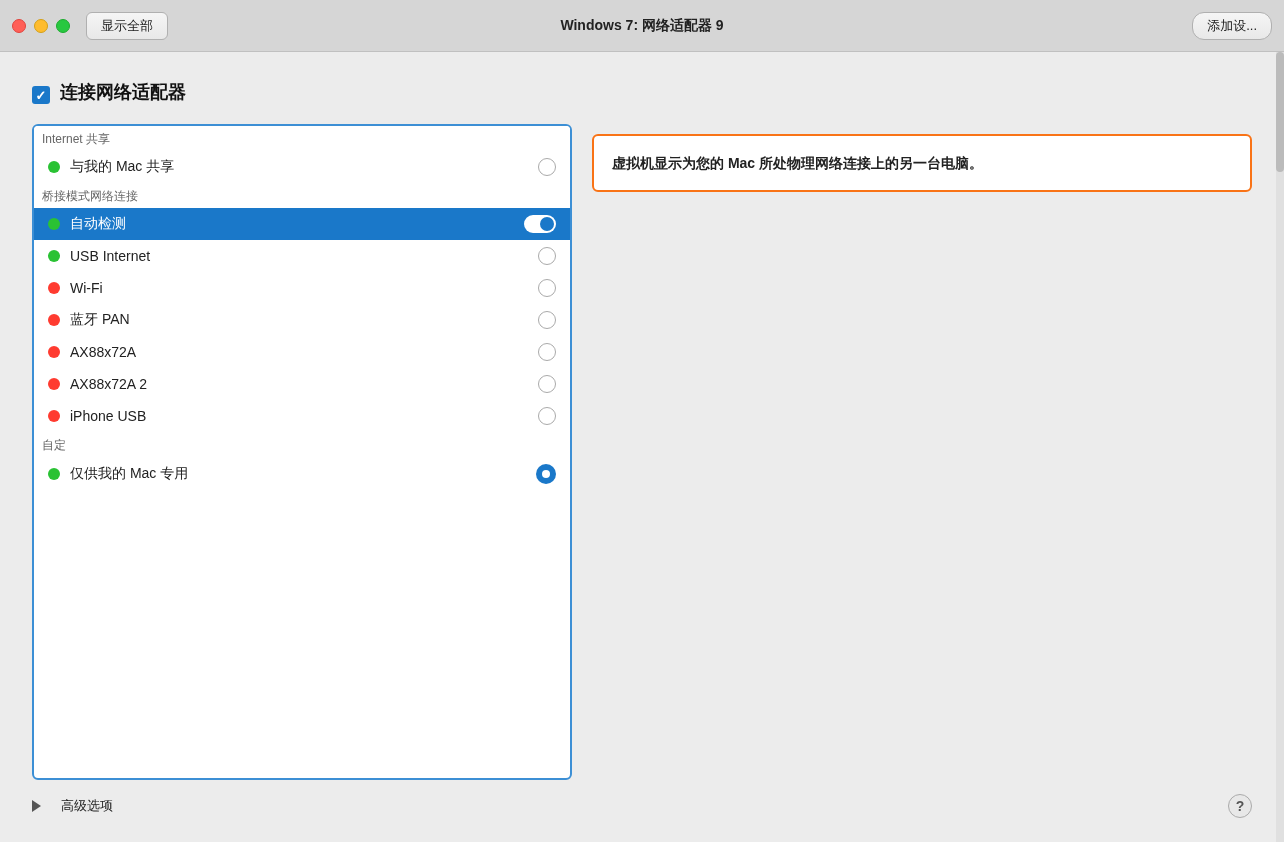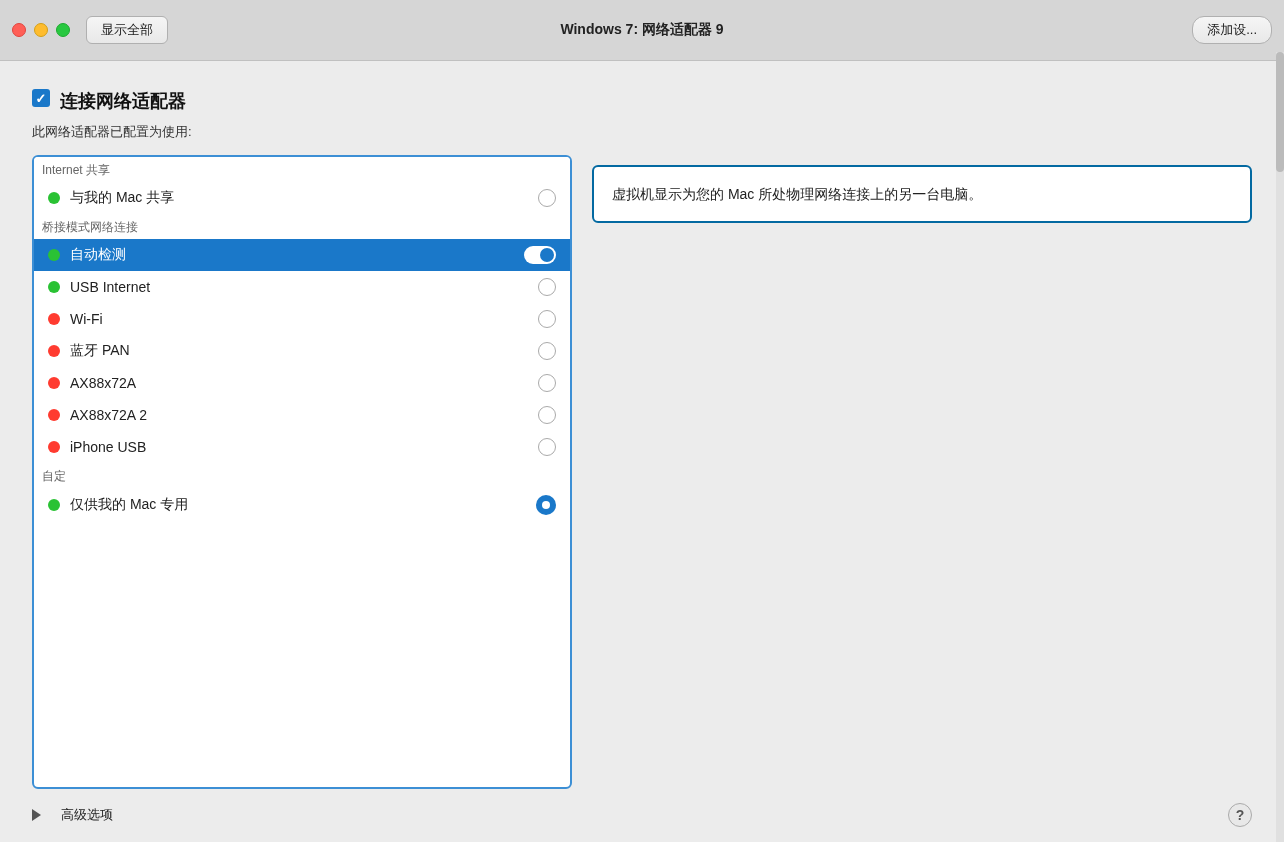--- a/index.html
+++ b/index.html
@@ -10,21 +10,21 @@
       width: 1284px;
       height: 842px;
       overflow: hidden;
       position: relative;
     }
 
     
     .titlebar {
       background: #d6d6d6;
       border-bottom: 1px solid #c0c0c0;
-      height: 61px;
+      height: 52px;
       display: flex;
       align-items: center;
       padding: 0 12px;
       position: relative;
     }
 
     .traffic-lights {
       display: flex;
       gap: 8px;
       align-items: center;
@@ -76,23 +76,23 @@
     .main-content {
       padding: 28px 32px 20px 32px;
       height: calc(842px - 52px);
       display: flex;
       flex-direction: column;
     }
 
     
     .checkbox-row {
       display: flex;
-      align-items: flex-start;
+      align-items: flex-end;
       gap: 10px;
-      margin-bottom: 10px;
+      margin-bottom: 20px;
     }
 
     .checkbox {
       width: 18px;
       height: 18px;
       background: #1a78c9;
       border-radius: 3px;
       display: flex;
       align-items: center;
       justify-content: center;
@@ -228,27 +228,28 @@
     
     .info-panel {
       flex: 1;
       background: #ececec;
       display: flex;
       flex-direction: column;
       padding-top: 10px;
     }
 
     .info-box {
-      border: 2px solid #0369a1;
+      border: 2px solid #f97316;
       border-radius: 6px;
       padding: 16px 18px;
       background: #fff;
       font-size: 14px;
       color: #222;
       line-height: 1.6;
+      font-weight: bold;
     }
 
     
     .bottom-bar {
       display: flex;
       align-items: center;
       margin-top: 14px;
       padding-bottom: 4px;
     }
 
@@ -323,21 +324,20 @@
   <button class="add-settings-btn">添加设...</button>
 </div>
 
 <div class="main-content">
 
   <div class="checkbox-row">
     <div class="checkbox"></div>
     <span class="section-title">连接网络适配器</span>
   </div>
 
-  <div class="section-subtitle">此网络适配器已配置为使用:</div>
 
   <div class="two-col">
 
     <div class="list-panel">
 
       <div class="list-group-header">Internet 共享</div>
       <div class="list-item">
         <span class="dot green"></span>
         <span class="item-label">与我的 Mac 共享</span>
         <div class="radio-btn"></div>

